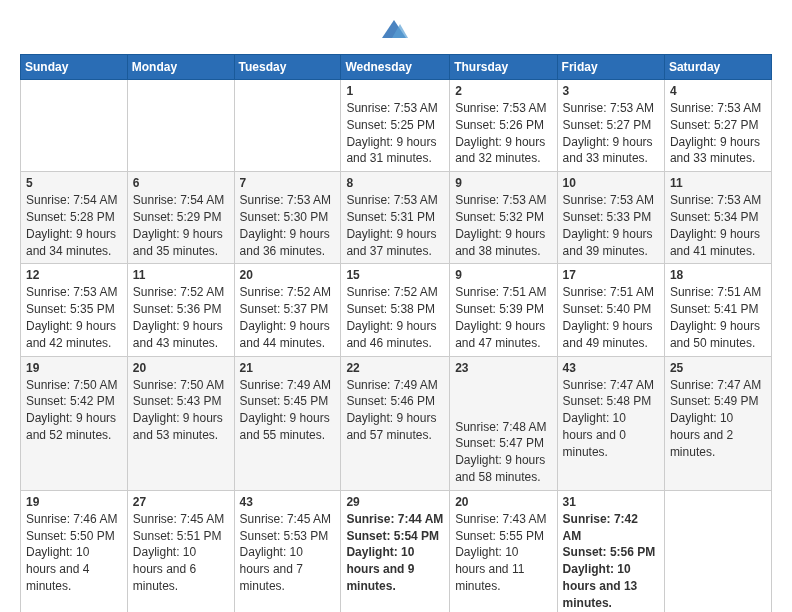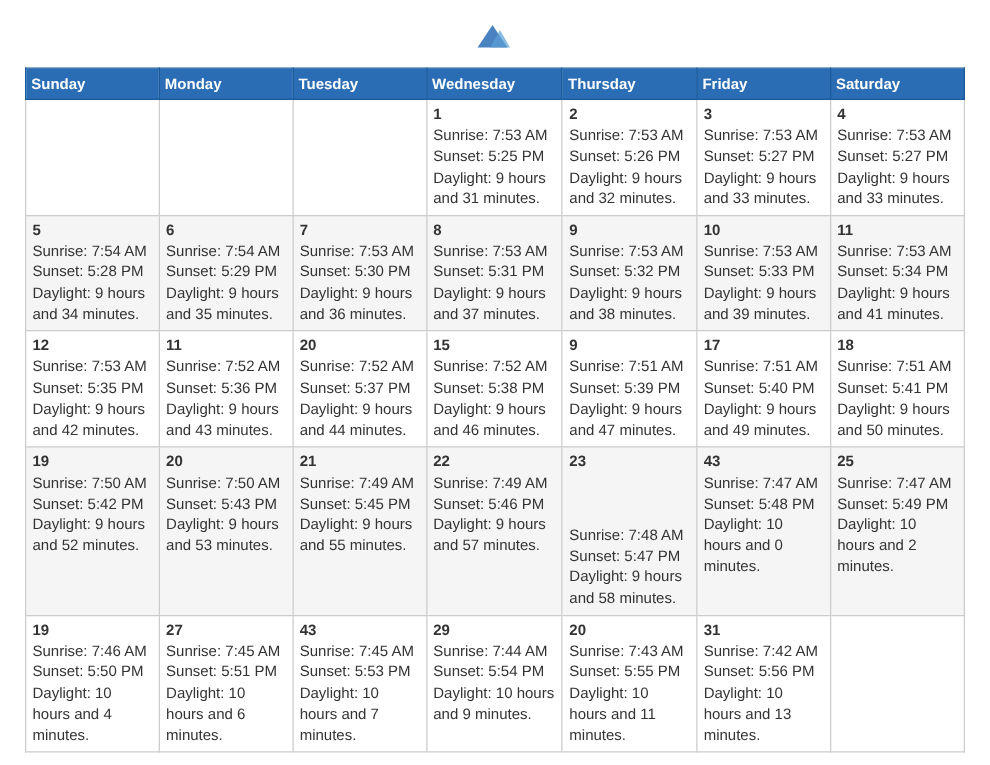--- a/index.html
+++ b/index.html
@@ -310,33 +310,33 @@
 Daylight: 10 hours and 6 minutes.</div>
           </td>
           <td>
             <span class="day-num">43</span>
             <div class="day-detail" style="white-space: pre-line;">Sunrise: 7:45 AM
 Sunset: 5:53 PM
 Daylight: 10 hours and 7 minutes.</div>
           </td>
           <td>
             <span class="day-num">29</span>
-            <div class="day-detail" style="white-space: pre-line;">Sunrise: 7:44 AM
+            <div class="day-detail" style="white-space: pre-line; font-weight: bold;">Sunrise: 7:44 AM
 Sunset: 5:54 PM
 Daylight: 10 hours and 9 minutes.</div>
           </td>
           <td>
             <span class="day-num">20</span>
             <div class="day-detail" style="white-space: pre-line;">Sunrise: 7:43 AM
 Sunset: 5:55 PM
 Daylight: 10 hours and 11 minutes.</div>
           </td>
           <td>
             <span class="day-num">31</span>
-            <div class="day-detail" style="white-space: pre-line;">Sunrise: 7:42 AM
+            <div class="day-detail" style="white-space: pre-line; font-weight: bold;">Sunrise: 7:42 AM
 Sunset: 5:56 PM
 Daylight: 10 hours and 13 minutes.</div>
           </td>
           <td class="empty-cell"></td>
         </tr>
       </tbody>
   </table>
 </div>
 
 </body></html>

